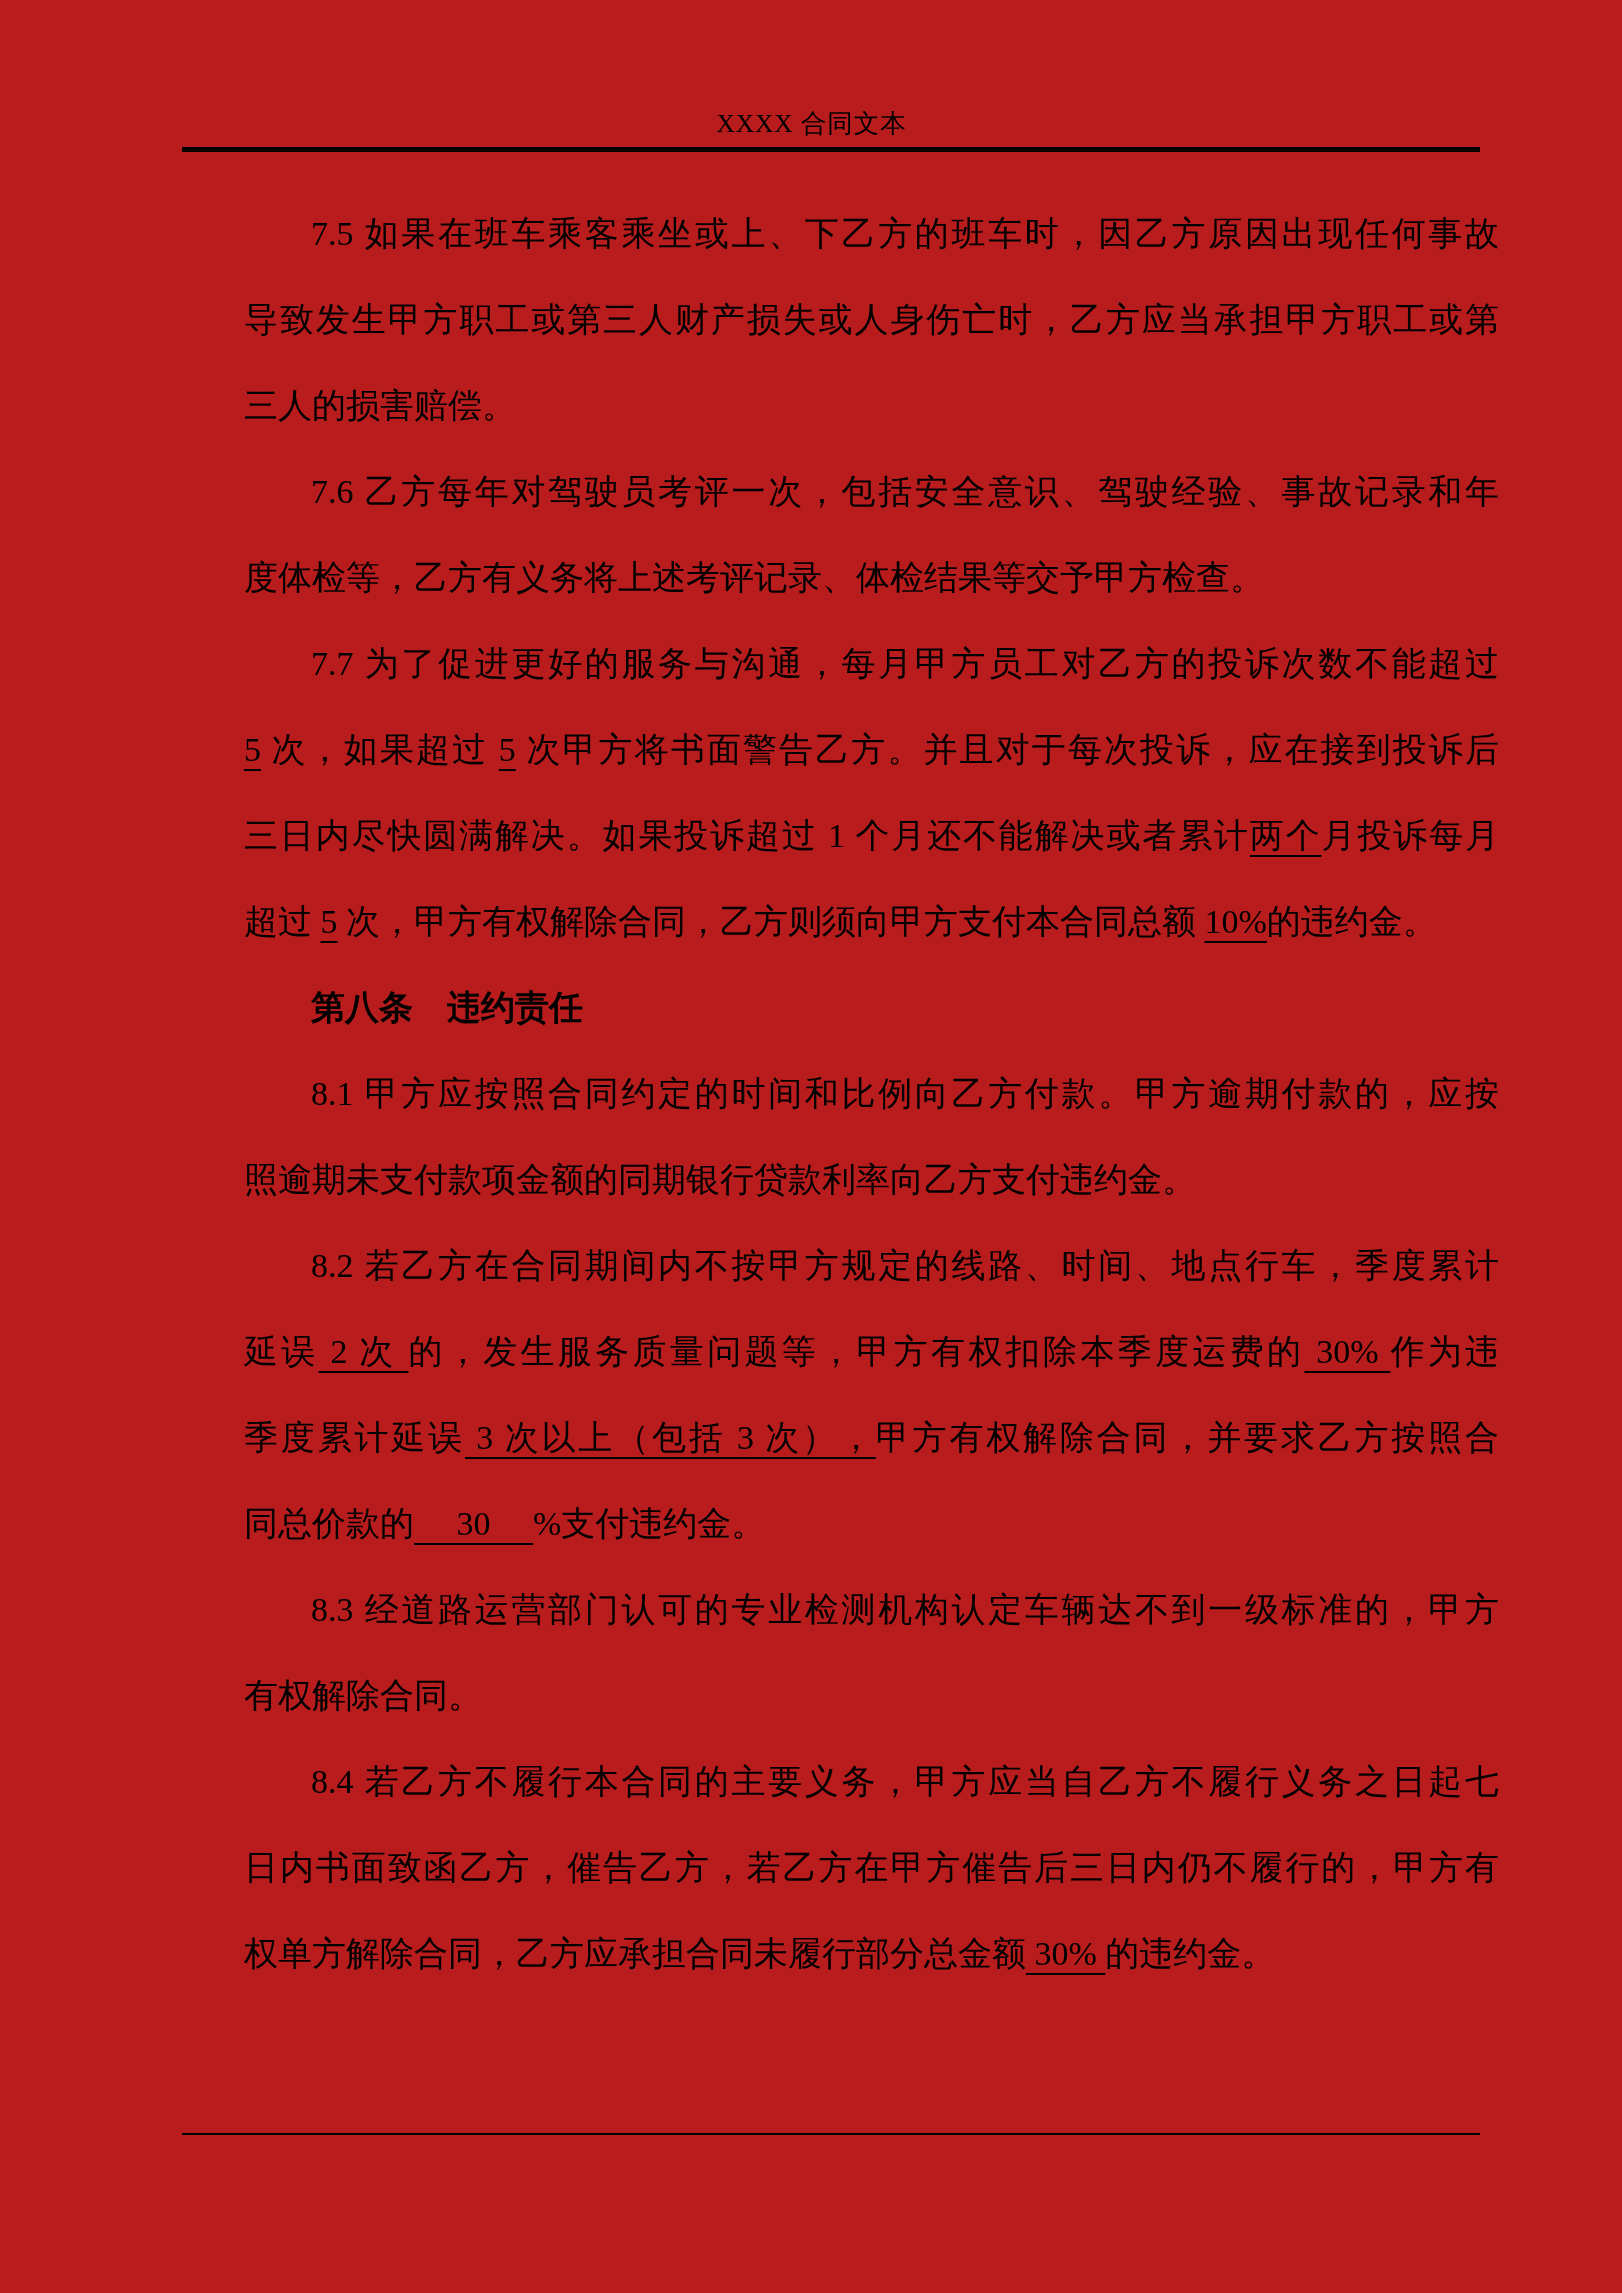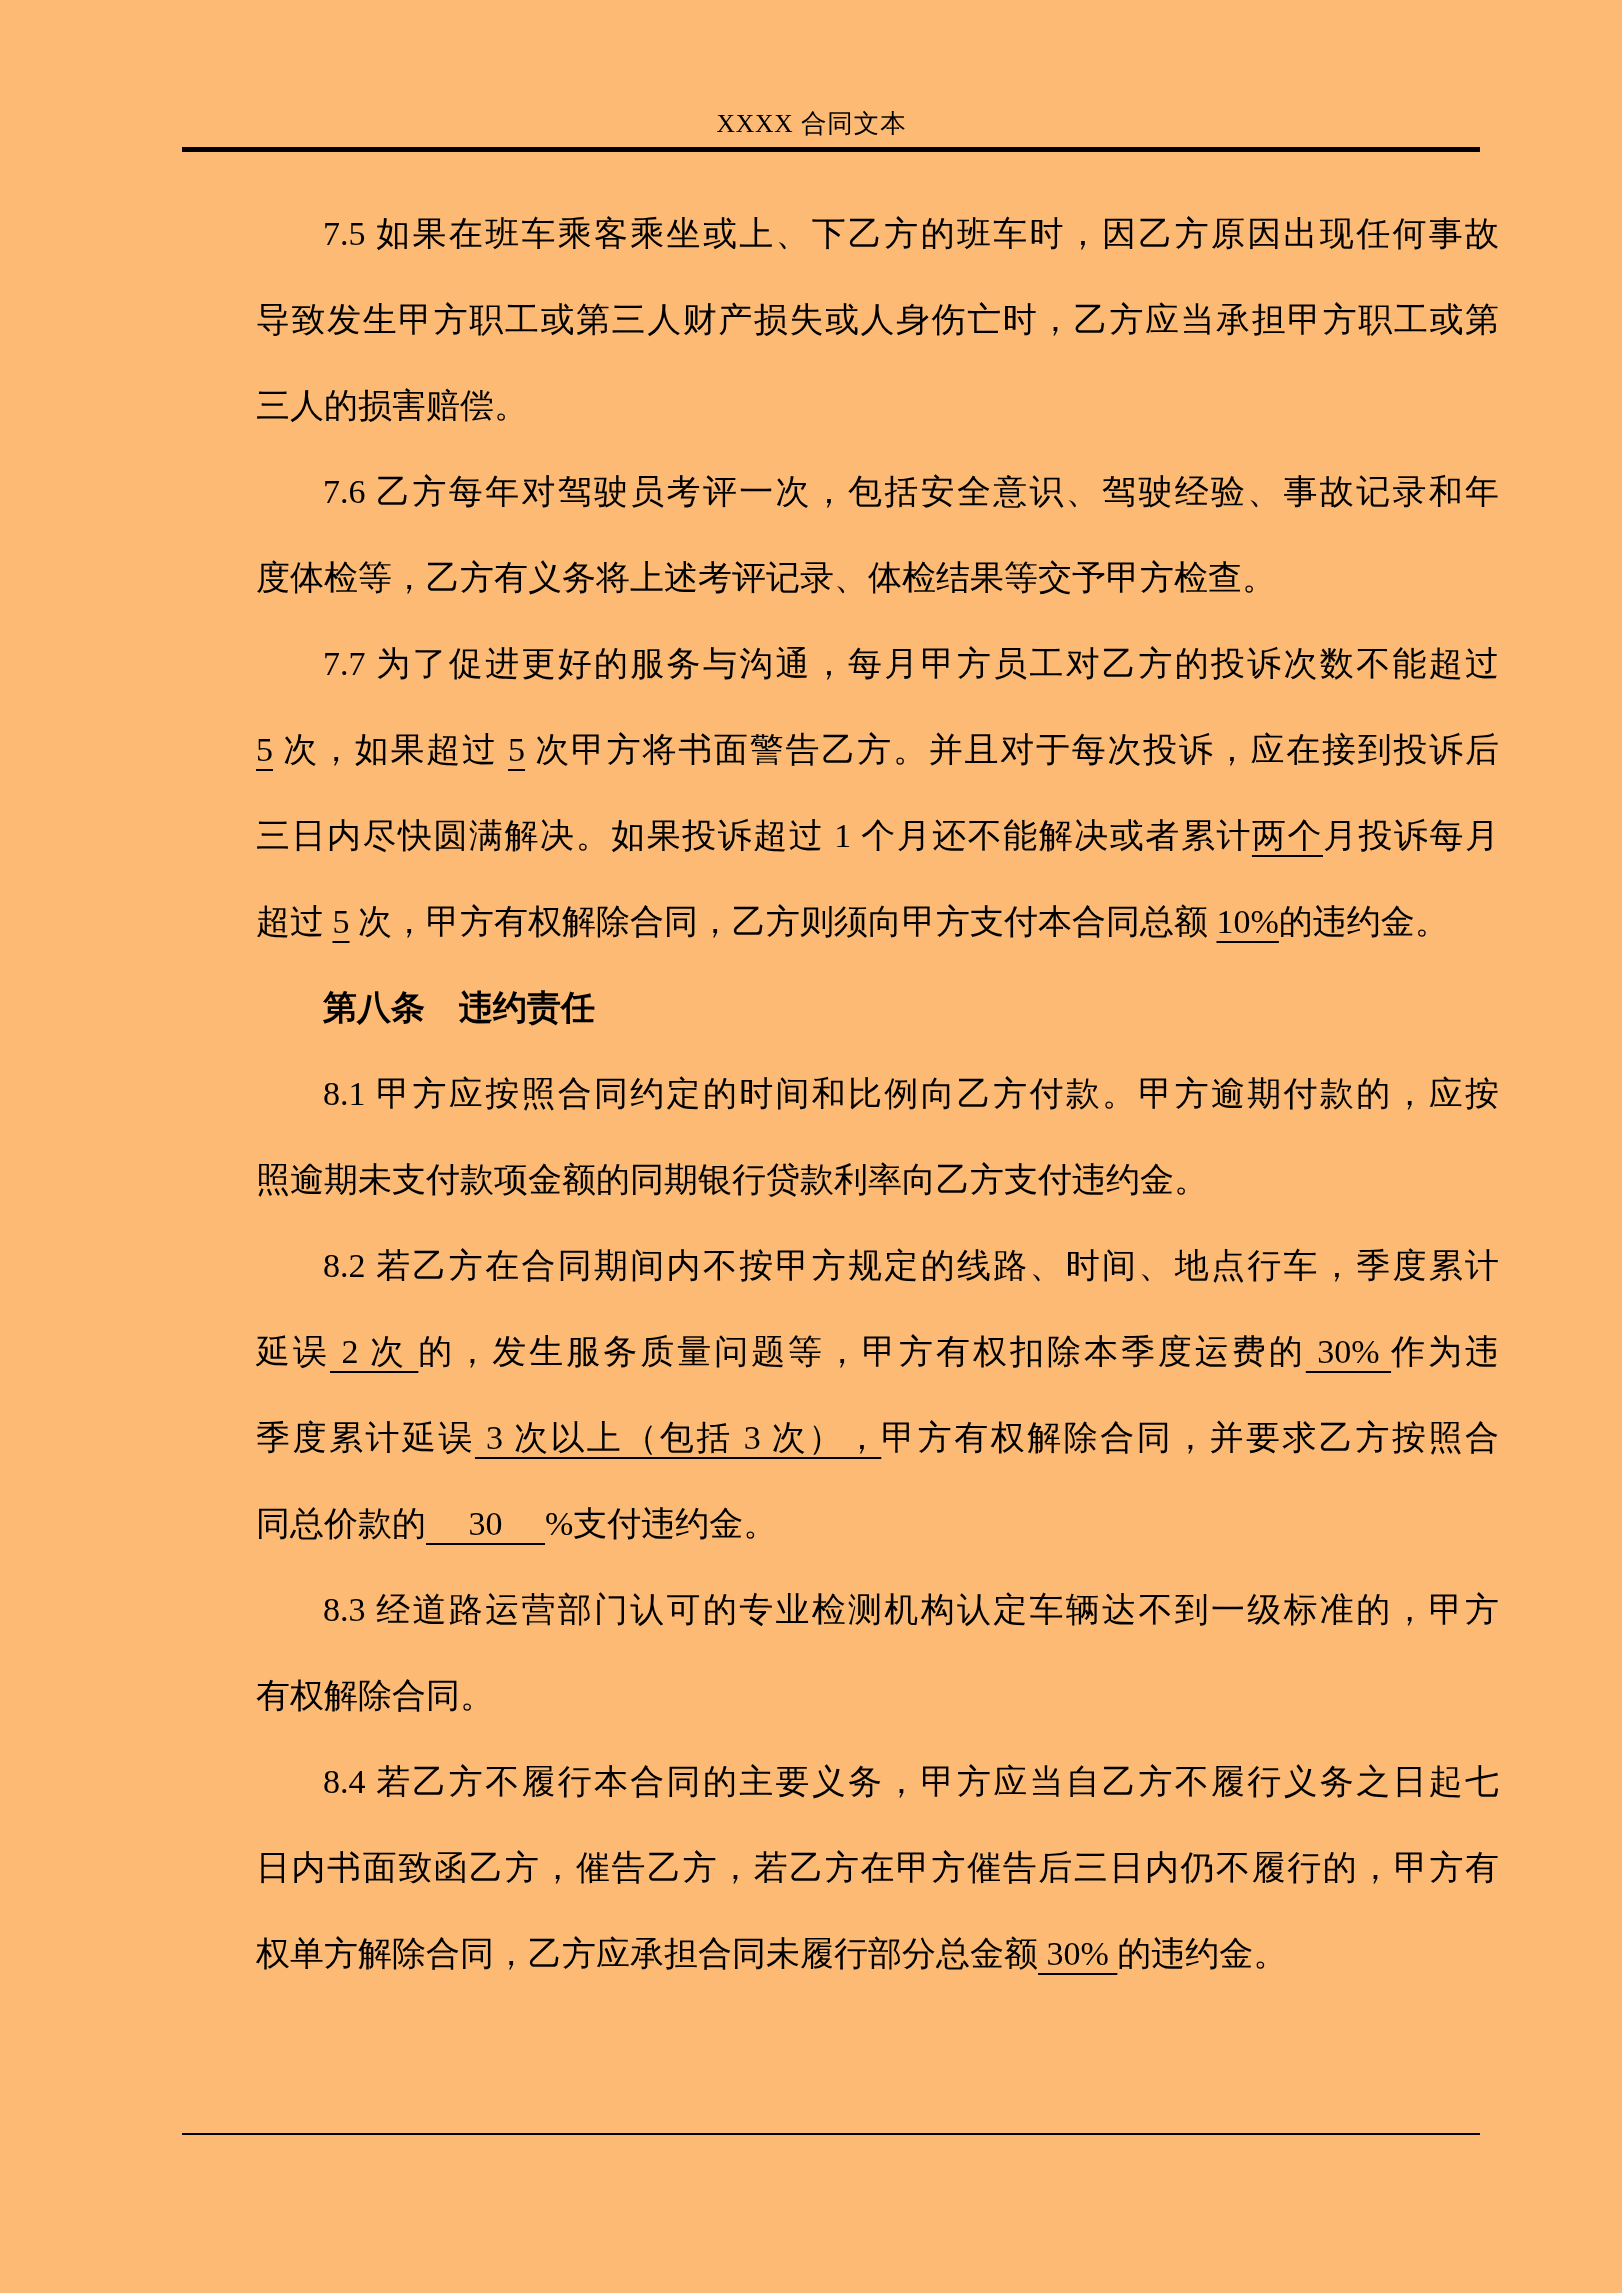--- a/index.html
+++ b/index.html
@@ -4,21 +4,21 @@
 <style>
   html, body {
     margin: 0;
     padding: 0;
     background: #ffffff;
   }
   .page {
     position: relative;
     width: 1623px;
     height: 2294px;
-    background: #fdba74;
+    background: #b91c1c;
     color: #000000;
     font-family: "Liberation Serif", "DejaVu Serif", serif;
     overflow: hidden;
   }
   
   .header-title {
     position: absolute;
     top: 107px;
     left: 0;
     width: 100%;
@@ -42,21 +42,20 @@
     left: 244px;
     width: 1255px;
     font-size: 34px;
   }
   .line {
     height: 86px;
     line-height: 86px;
     text-align: justify;
     text-align-last: justify;
     overflow: hidden;
-    margin-left: 12px;
   }
   .line.last { text-align-last: left; }
   .line.first { text-indent: 67px; }
   .line.heading { font-weight: bold; }
   .line span, .line u { white-space: pre-wrap; }
   .line u {
     text-decoration: underline;
     text-decoration-thickness: 1.8px;
     text-underline-offset: 8.2px;
   }

